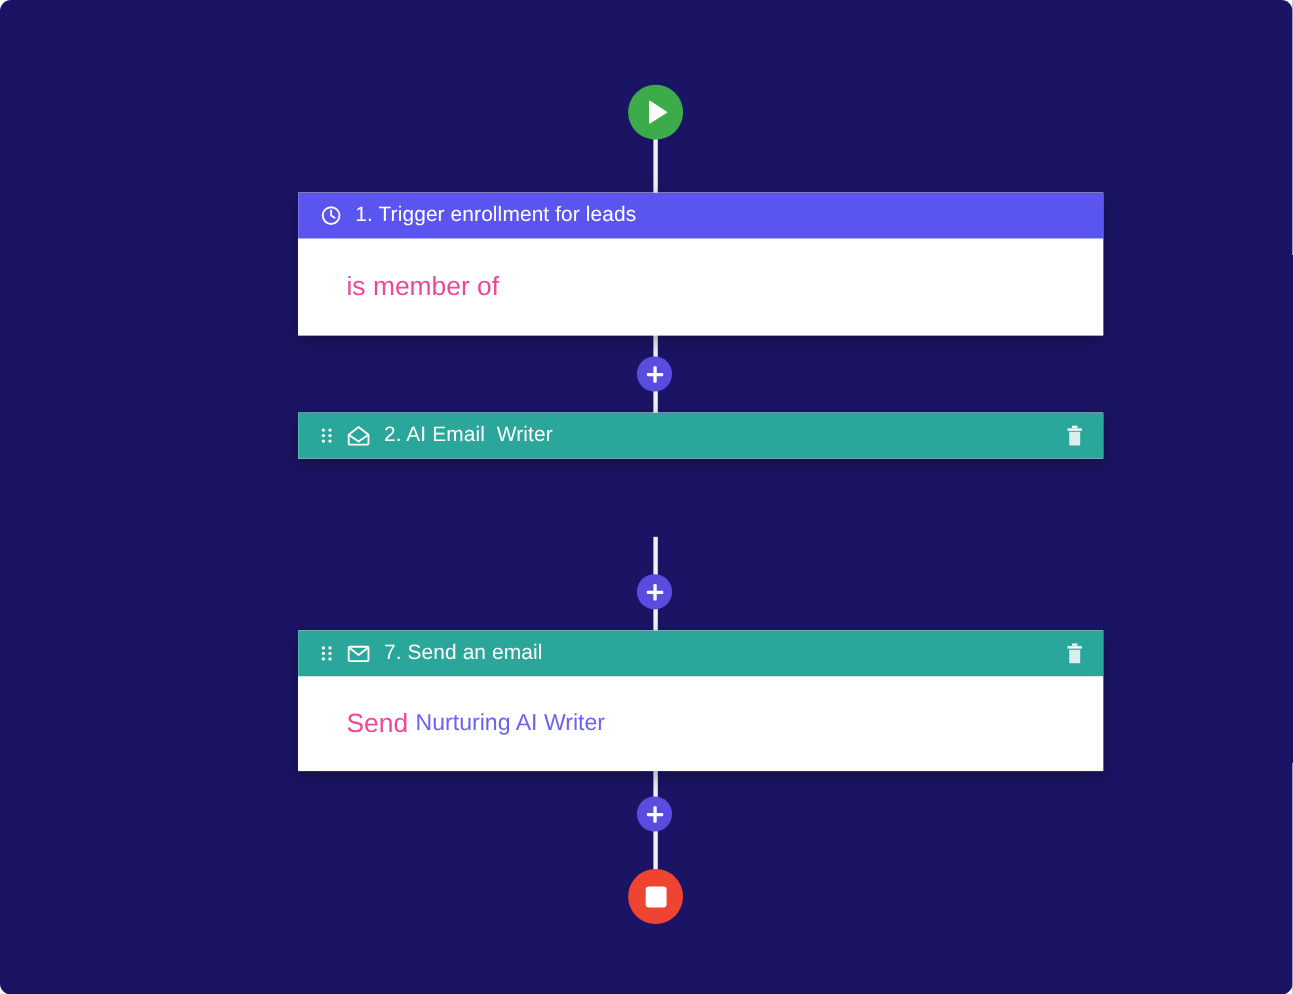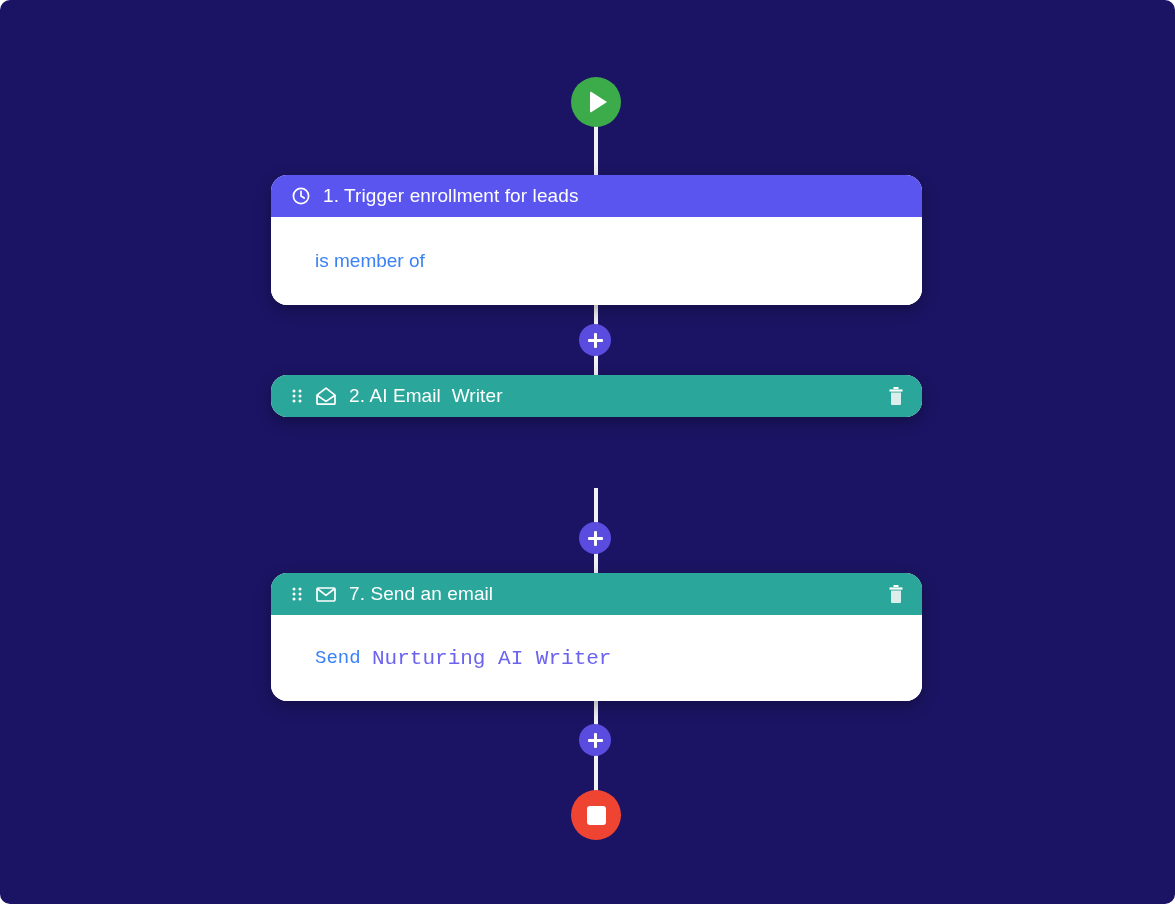--- a/index.html
+++ b/index.html
@@ -90,22 +90,22 @@
     background: #ffffff;
     border-radius: 1px;
   }
   .plus-glyph::before { left: 0; top: 6px; width: 15px; height: 3px; }
   .plus-glyph::after  { top: 0; left: 6px; height: 15px; width: 3px; }
 
   
   .card {
     position: absolute;
     left: 271px;
-    width: 651px;
-    border-radius: 16px;
+    width: 732px;
+    border-radius: 0;
     background: #ffffff;
     box-shadow: 0 5px 16px rgba(0,0,0,0.30);
     overflow: hidden;
     z-index: 2;
   }
 
   .card-header {
     height: 42px;
     display: flex;
     align-items: center;
@@ -137,22 +137,22 @@
   }
 
   .card-body {
     background: #ffffff;
     display: flex;
     align-items: center;
     padding: 0 28px 0 44px;
     box-sizing: border-box;
   }
   .body-text {
-    font-size: 19px;
-    color: #3b82f6;
+    font-size: 24px;
+    color: #ec4899;
     white-space: pre;
   }
   .body-link {
     font-size: 21px;
     color: #6b63f0;
     white-space: pre;
     cursor: pointer;
   }
 </style>
 </head>
@@ -249,21 +249,21 @@
       <button class="trash-btn">
         <span class="icon">
           <svg width="16" height="20" viewBox="0 0 16 20">
             <rect x="5.5" y="1" width="5" height="2" fill="#ffffff"></rect>
             <rect x="1.5" y="3.4" width="13" height="2.2" fill="#ffffff"></rect>
             <path d="M3 6.6 H13 V18 A1 1 0 0 1 12 19 H4 A1 1 0 0 1 3 18 Z" fill="#dceeeb"></path>
           </svg>
         </span>
       </button>
     </div>
-    <div class="card-body" style="height:86px;font-family:Liberation Mono, monospace;">
+    <div class="card-body" style="height:86px;">
       <span class="body-text">Send </span>
         <span class="body-link">Nurturing AI Writer</span>
     </div>
   </div>
 
   <button class="plus-btn" style="top:724px;">
     <span class="plus-glyph"></span>
   </button>
 
   <button class="terminal stop">

